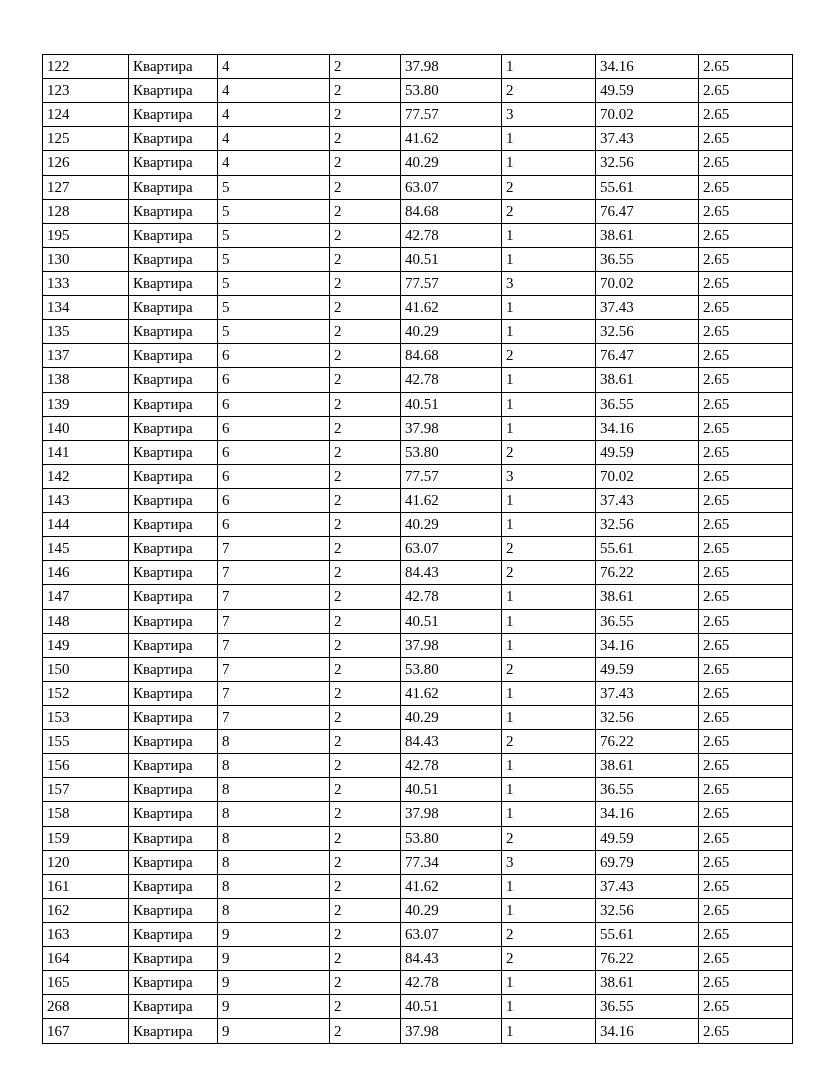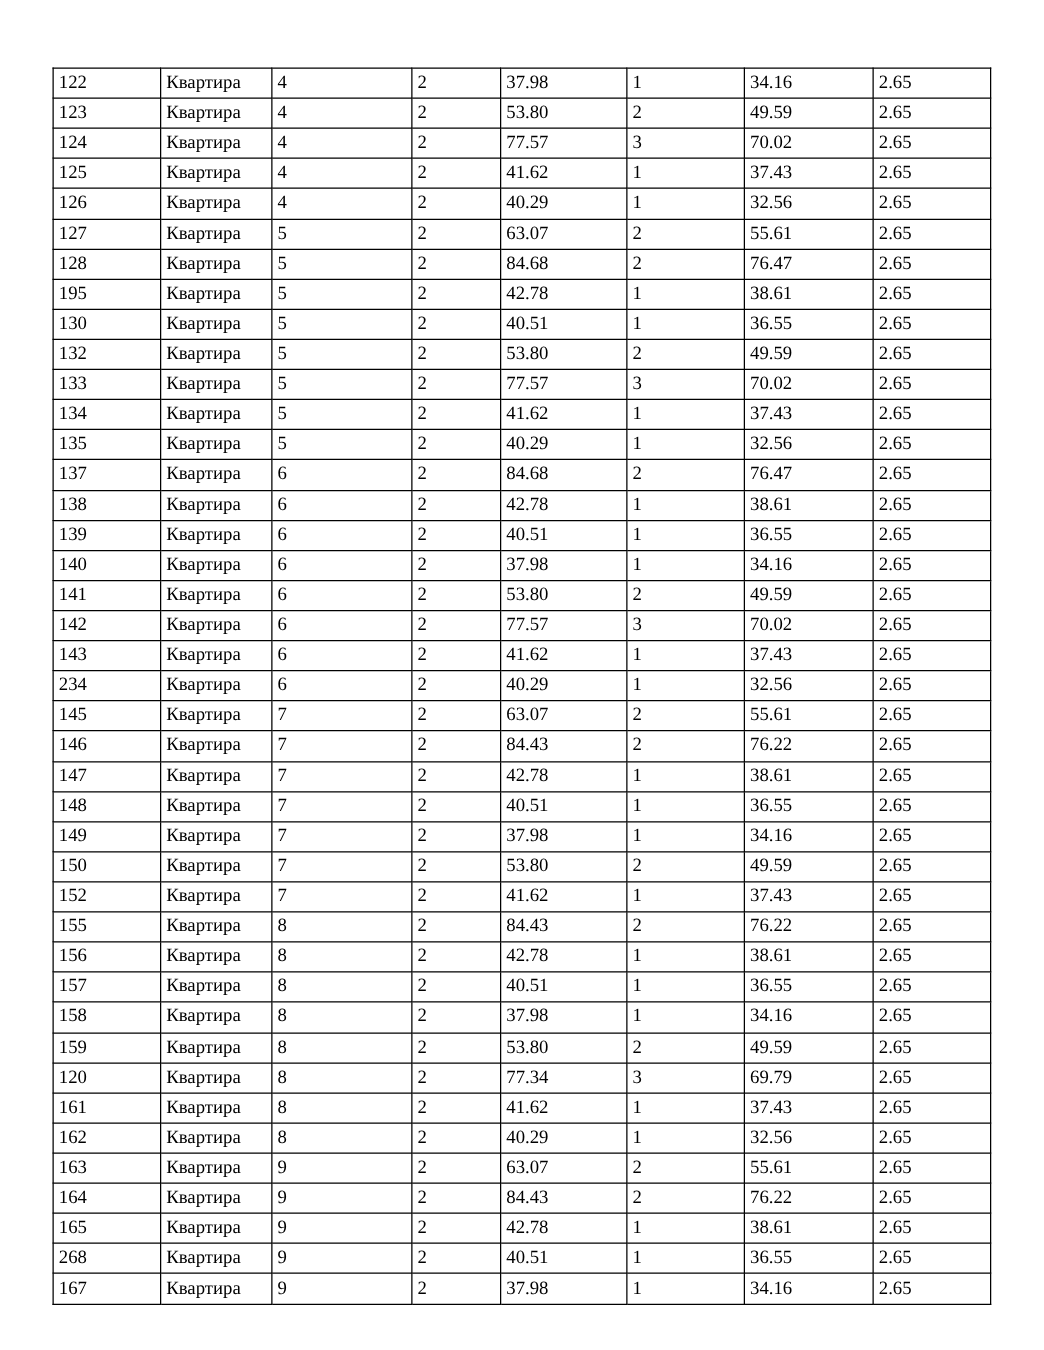--- a/index.html
+++ b/index.html
@@ -148,30 +148,20 @@
           <td>130</td>
           <td>Квартира</td>
           <td>5</td>
           <td>2</td>
           <td>40.51</td>
           <td>1</td>
           <td>36.55</td>
           <td>2.65</td>
         </tr>
         <tr>
-          <td>132</td>
-          <td>Квартира</td>
-          <td>5</td>
-          <td>2</td>
-          <td>53.80</td>
-          <td>2</td>
-          <td>49.59</td>
-          <td>2.65</td>
-        </tr>
-        <tr>
           <td>133</td>
           <td>Квартира</td>
           <td>5</td>
           <td>2</td>
           <td>77.57</td>
           <td>3</td>
           <td>70.02</td>
           <td>2.65</td>
         </tr>
         <tr>
@@ -258,21 +248,21 @@
           <td>143</td>
           <td>Квартира</td>
           <td>6</td>
           <td>2</td>
           <td>41.62</td>
           <td>1</td>
           <td>37.43</td>
           <td>2.65</td>
         </tr>
         <tr>
-          <td>234</td>
+          <td>144</td>
           <td>Квартира</td>
           <td>6</td>
           <td>2</td>
           <td>40.29</td>
           <td>1</td>
           <td>32.56</td>
           <td>2.65</td>
         </tr>
         <tr>
           <td>145</td>
@@ -335,20 +325,30 @@
           <td>2.65</td>
         </tr>
         <tr>
           <td>152</td>
           <td>Квартира</td>
           <td>7</td>
           <td>2</td>
           <td>41.62</td>
           <td>1</td>
           <td>37.43</td>
+          <td>2.65</td>
+        </tr>
+        <tr>
+          <td>153</td>
+          <td>Квартира</td>
+          <td>7</td>
+          <td>2</td>
+          <td>40.29</td>
+          <td>1</td>
+          <td>32.56</td>
           <td>2.65</td>
         </tr>
         <tr>
           <td>155</td>
           <td>Квартира</td>
           <td>8</td>
           <td>2</td>
           <td>84.43</td>
           <td>2</td>
           <td>76.22</td>

